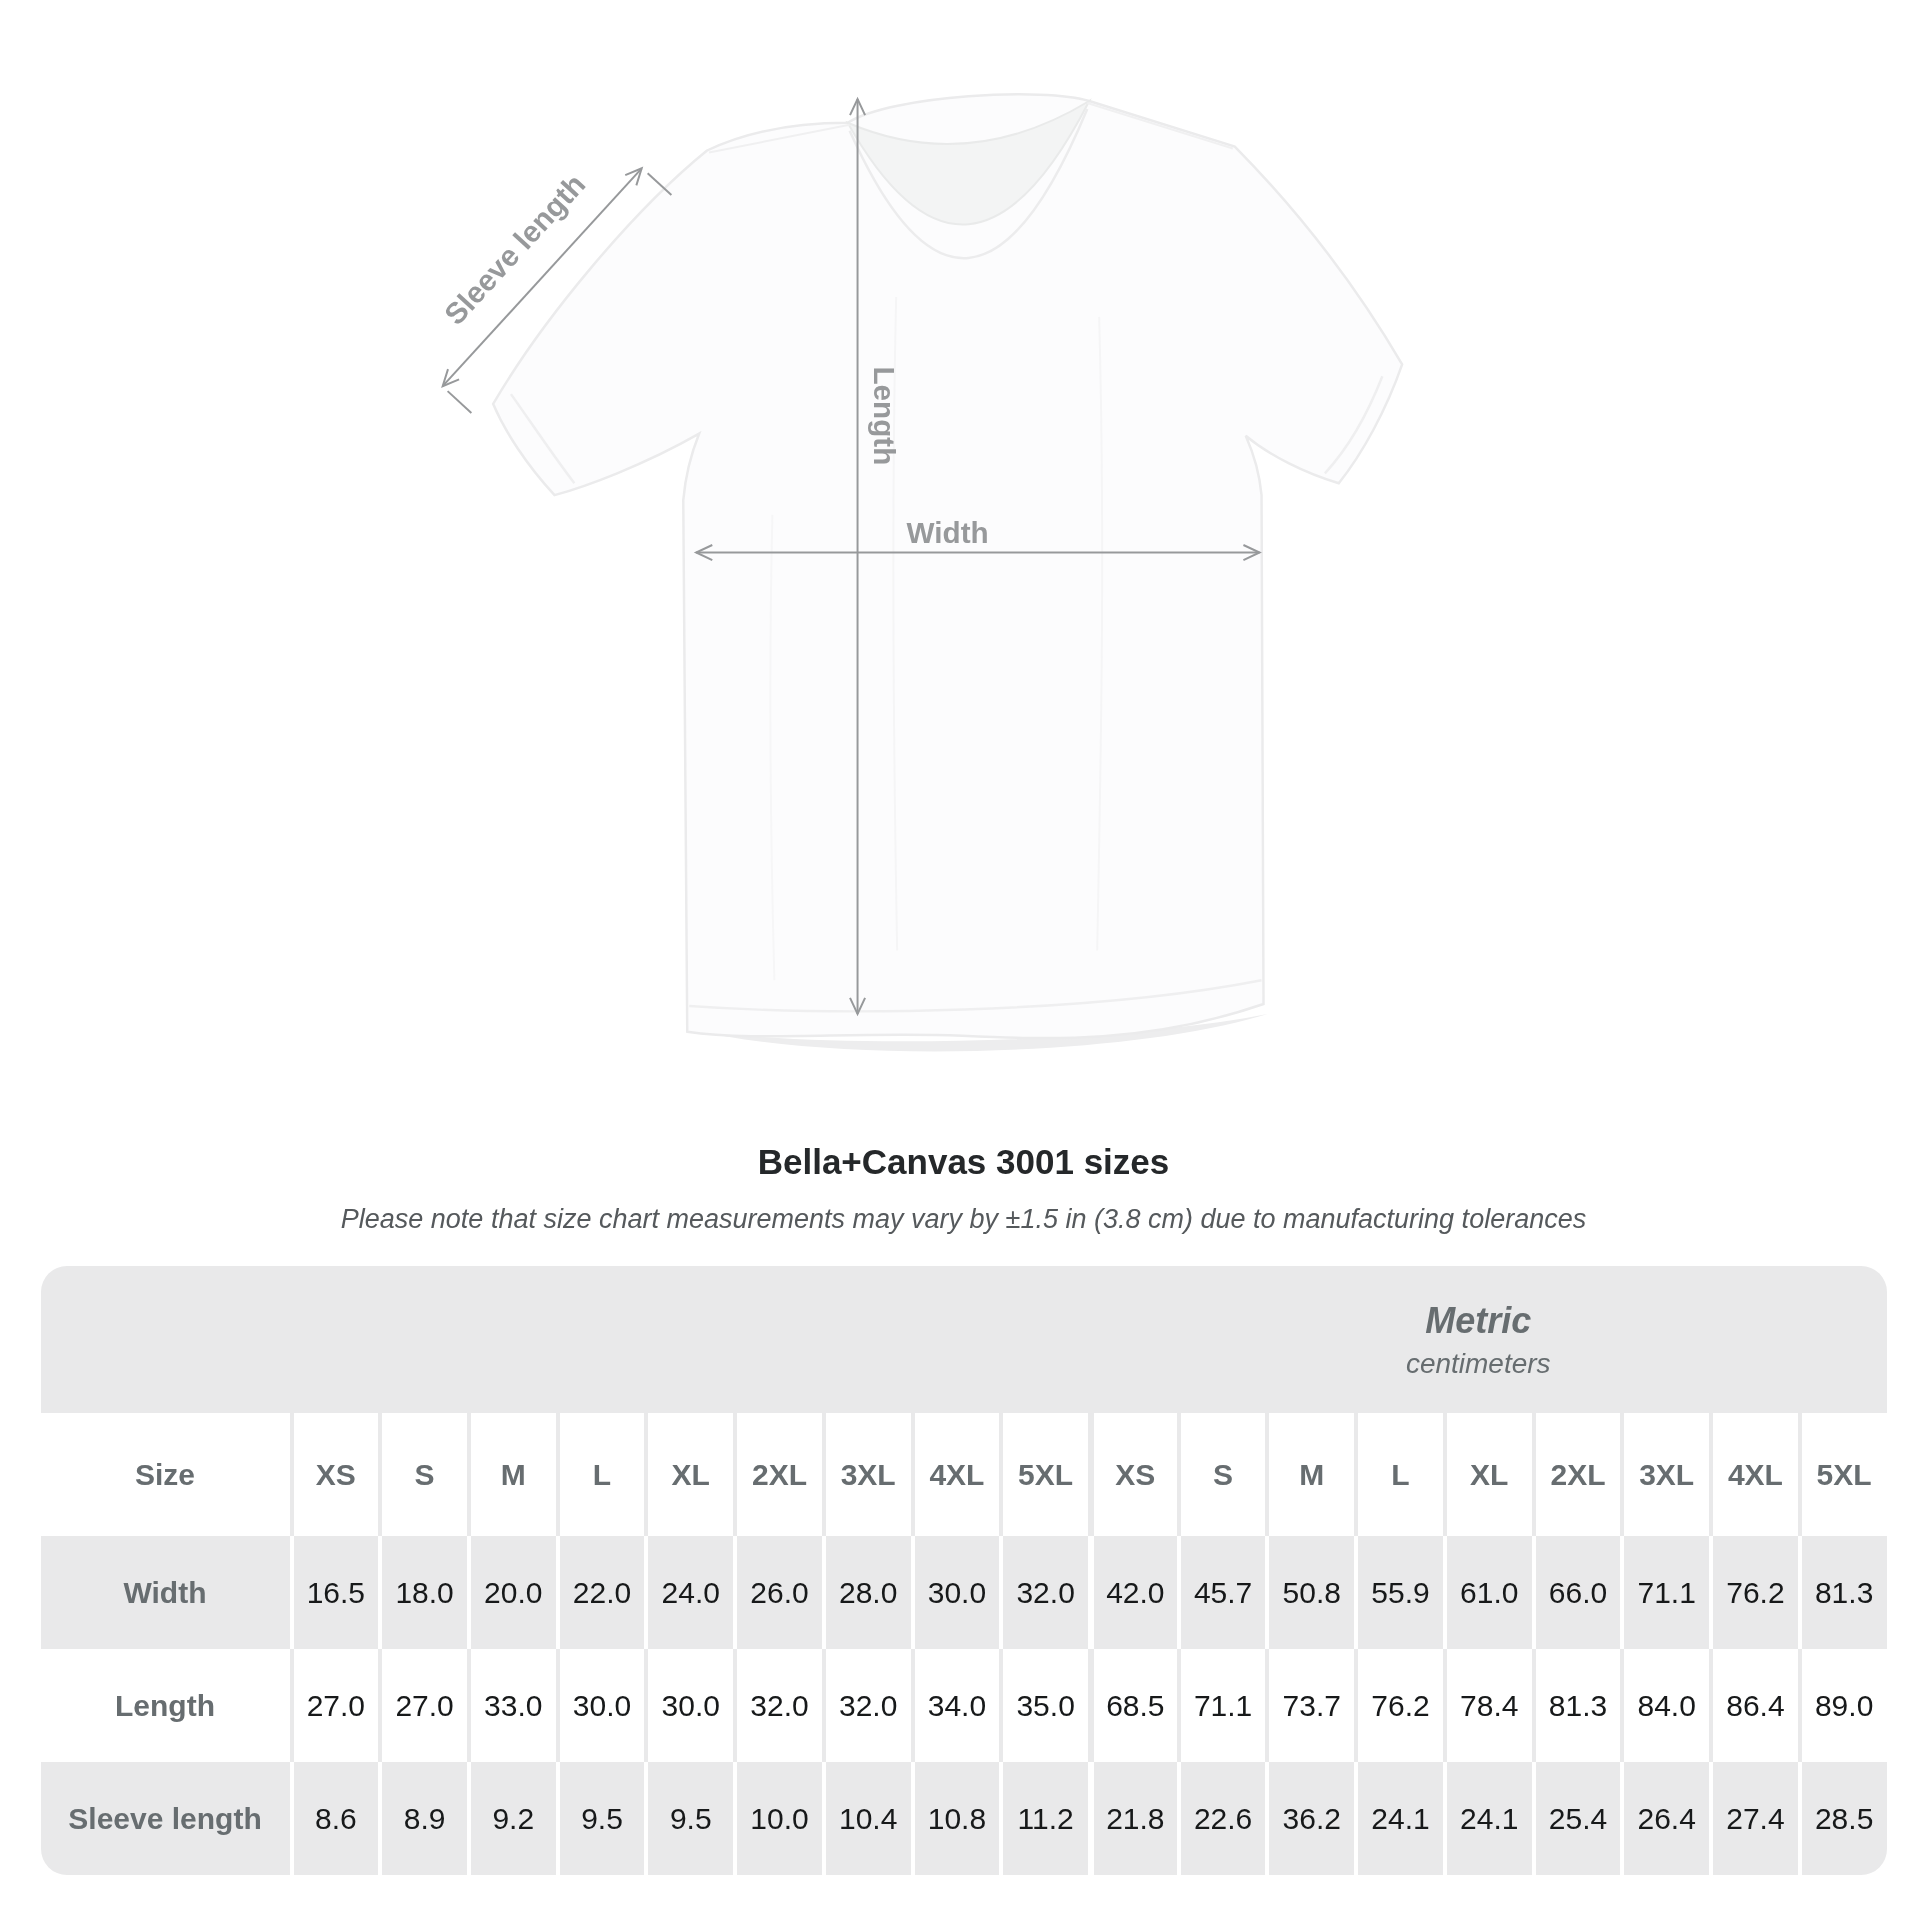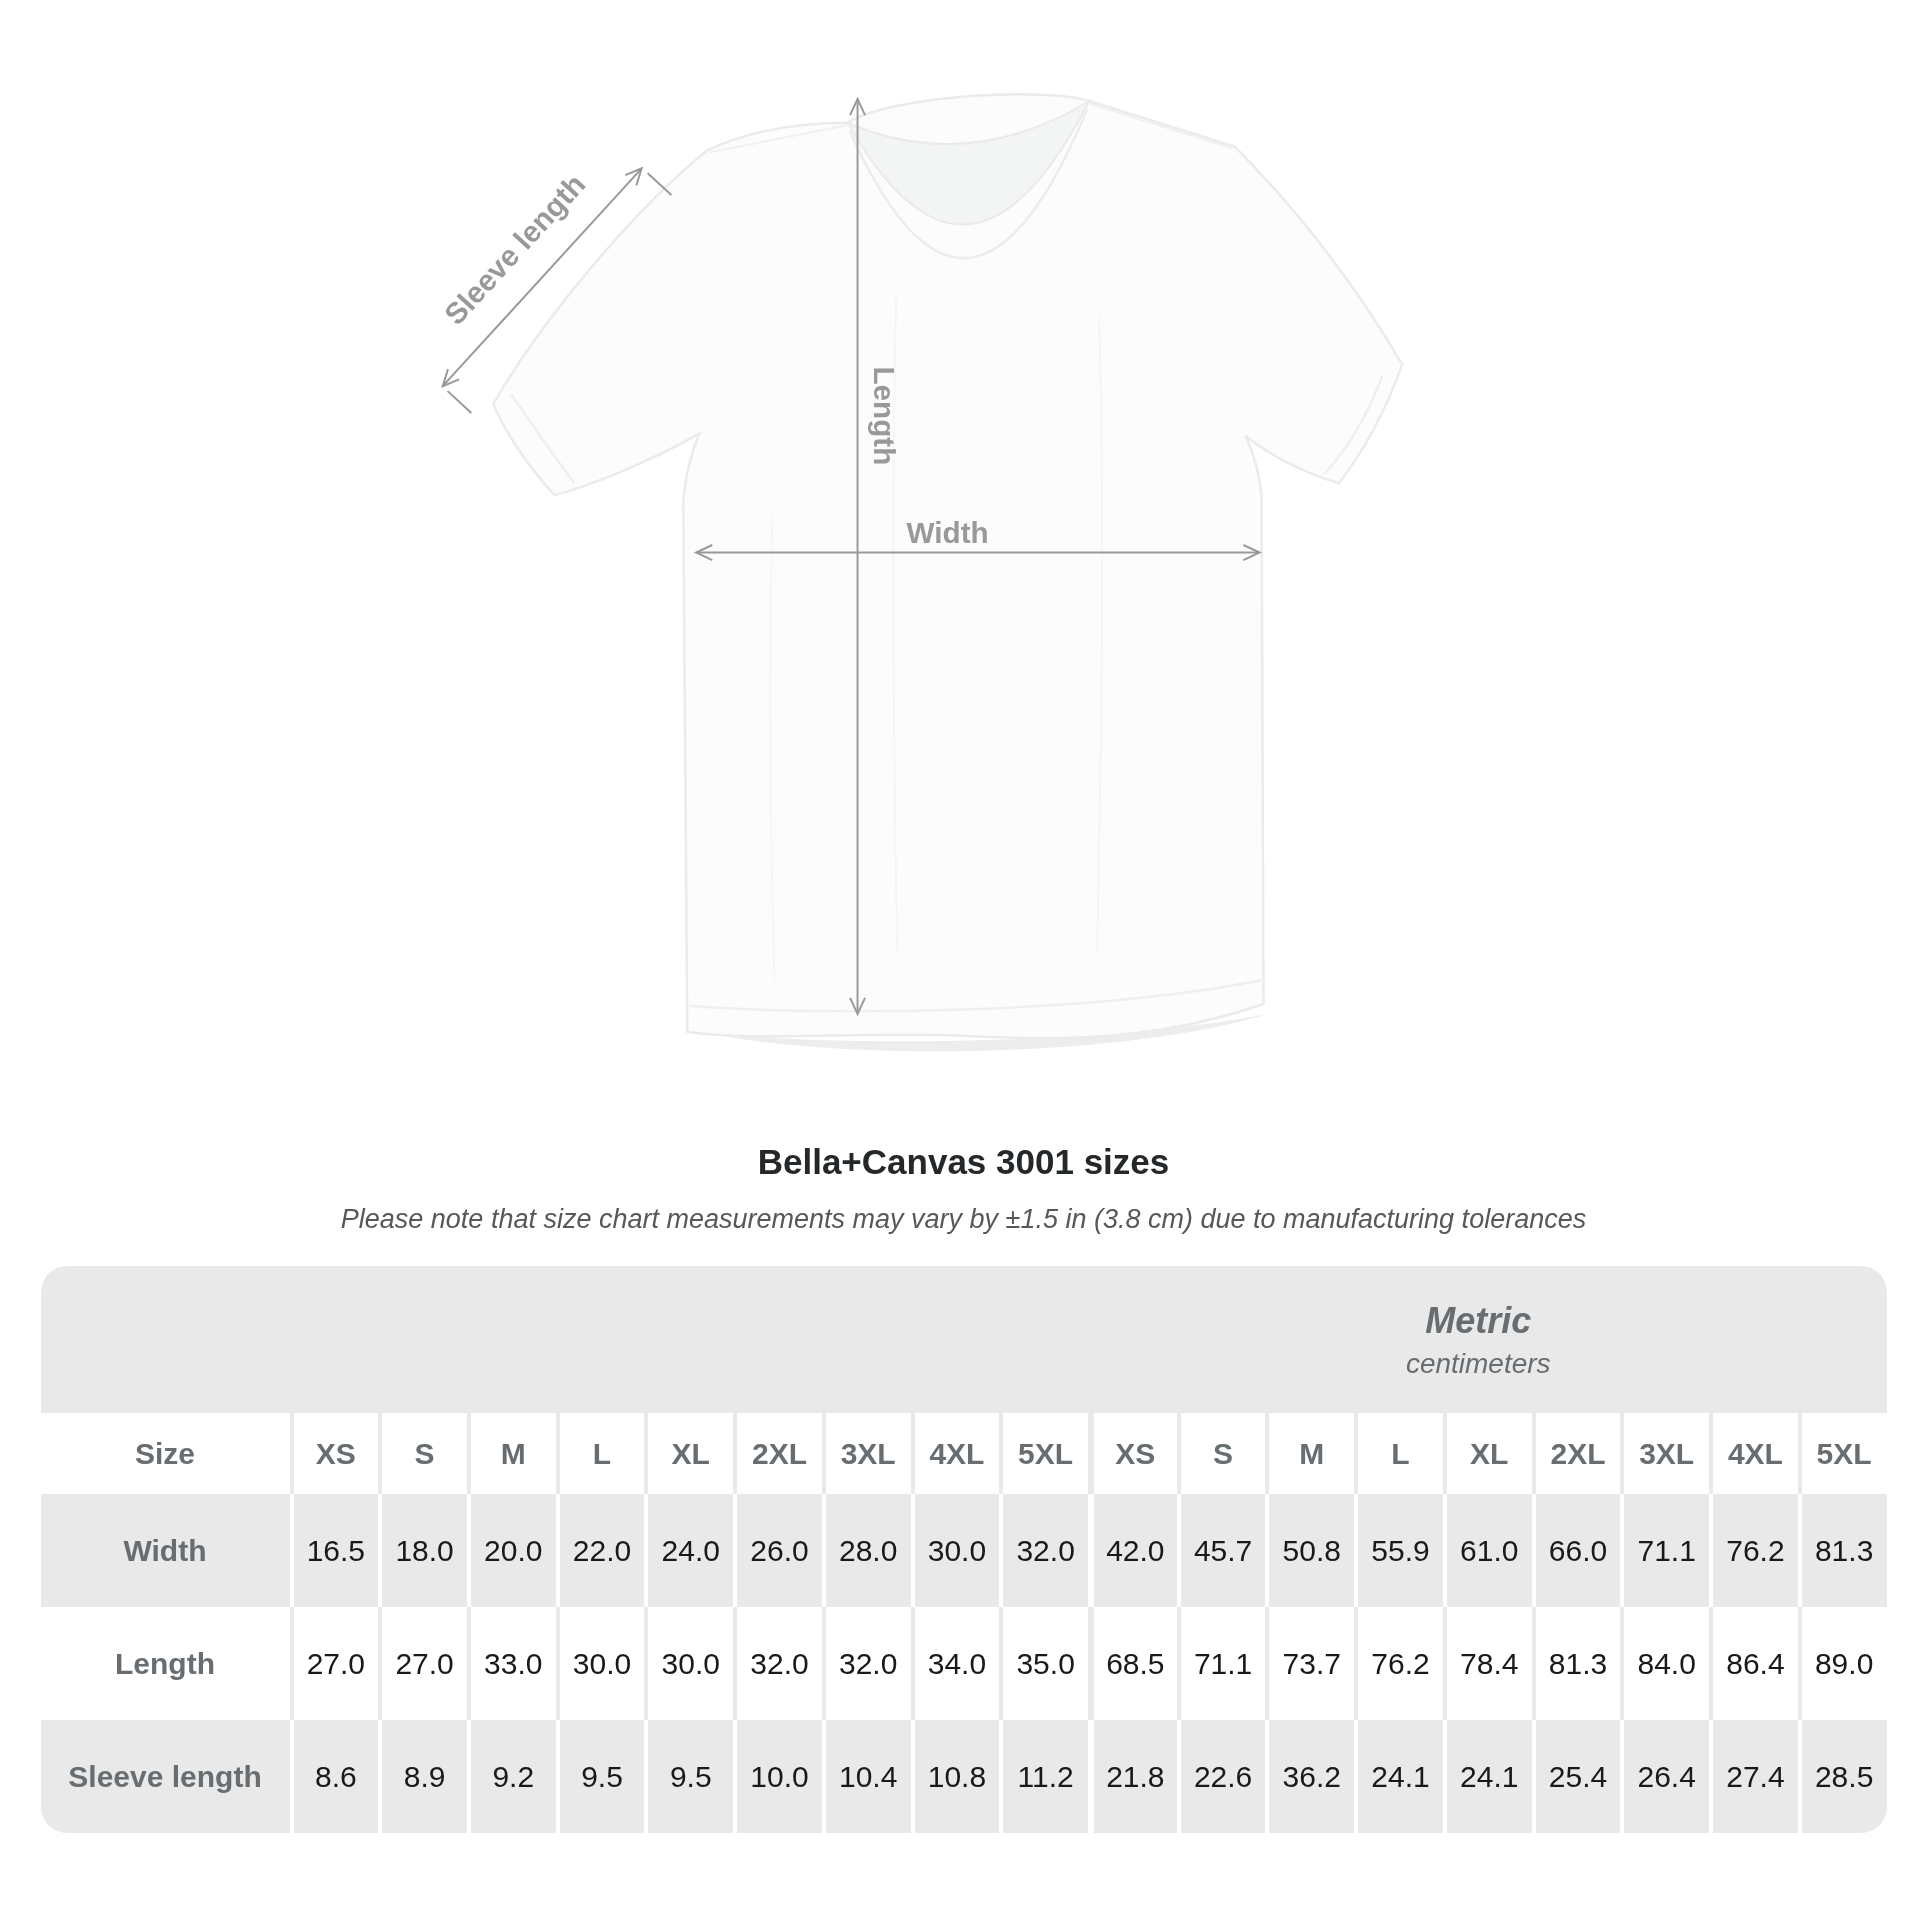--- a/index.html
+++ b/index.html
@@ -58,21 +58,21 @@
   .band .unit-group{
     display:flex;flex-direction:column;align-items:center;justify-content:center;
     gap:6px;color:var(--label-text);
   }
   .band .unit-imperial{grid-column:1 / 11;padding-left:74px;}
   .band .unit-metric{grid-column:11 / 20;padding-right:18px;}
   .unit-name{font-size:36px;font-weight:bold;font-style:italic;}
   .unit-sub{font-size:28px;font-style:italic;}
 
   .t-row{height:113px;}
-  .t-row.header-row{height:81px;}
+  .t-row.header-row{height:123px;}
   .t-row > div{
     display:flex;align-items:center;justify-content:center;
     font-size:30px;
   }
   .row-white{background:#ffffff;}
   .row-white > div{border-left:4px solid var(--div-on-white);}
   .row-gray{background:var(--bg-gray);}
   .row-gray > div{border-left:4px solid var(--div-on-gray);}
   .t-row > div:first-child{border-left:none;}
   .t-row > div:nth-child(11){border-left-width:6px;}

